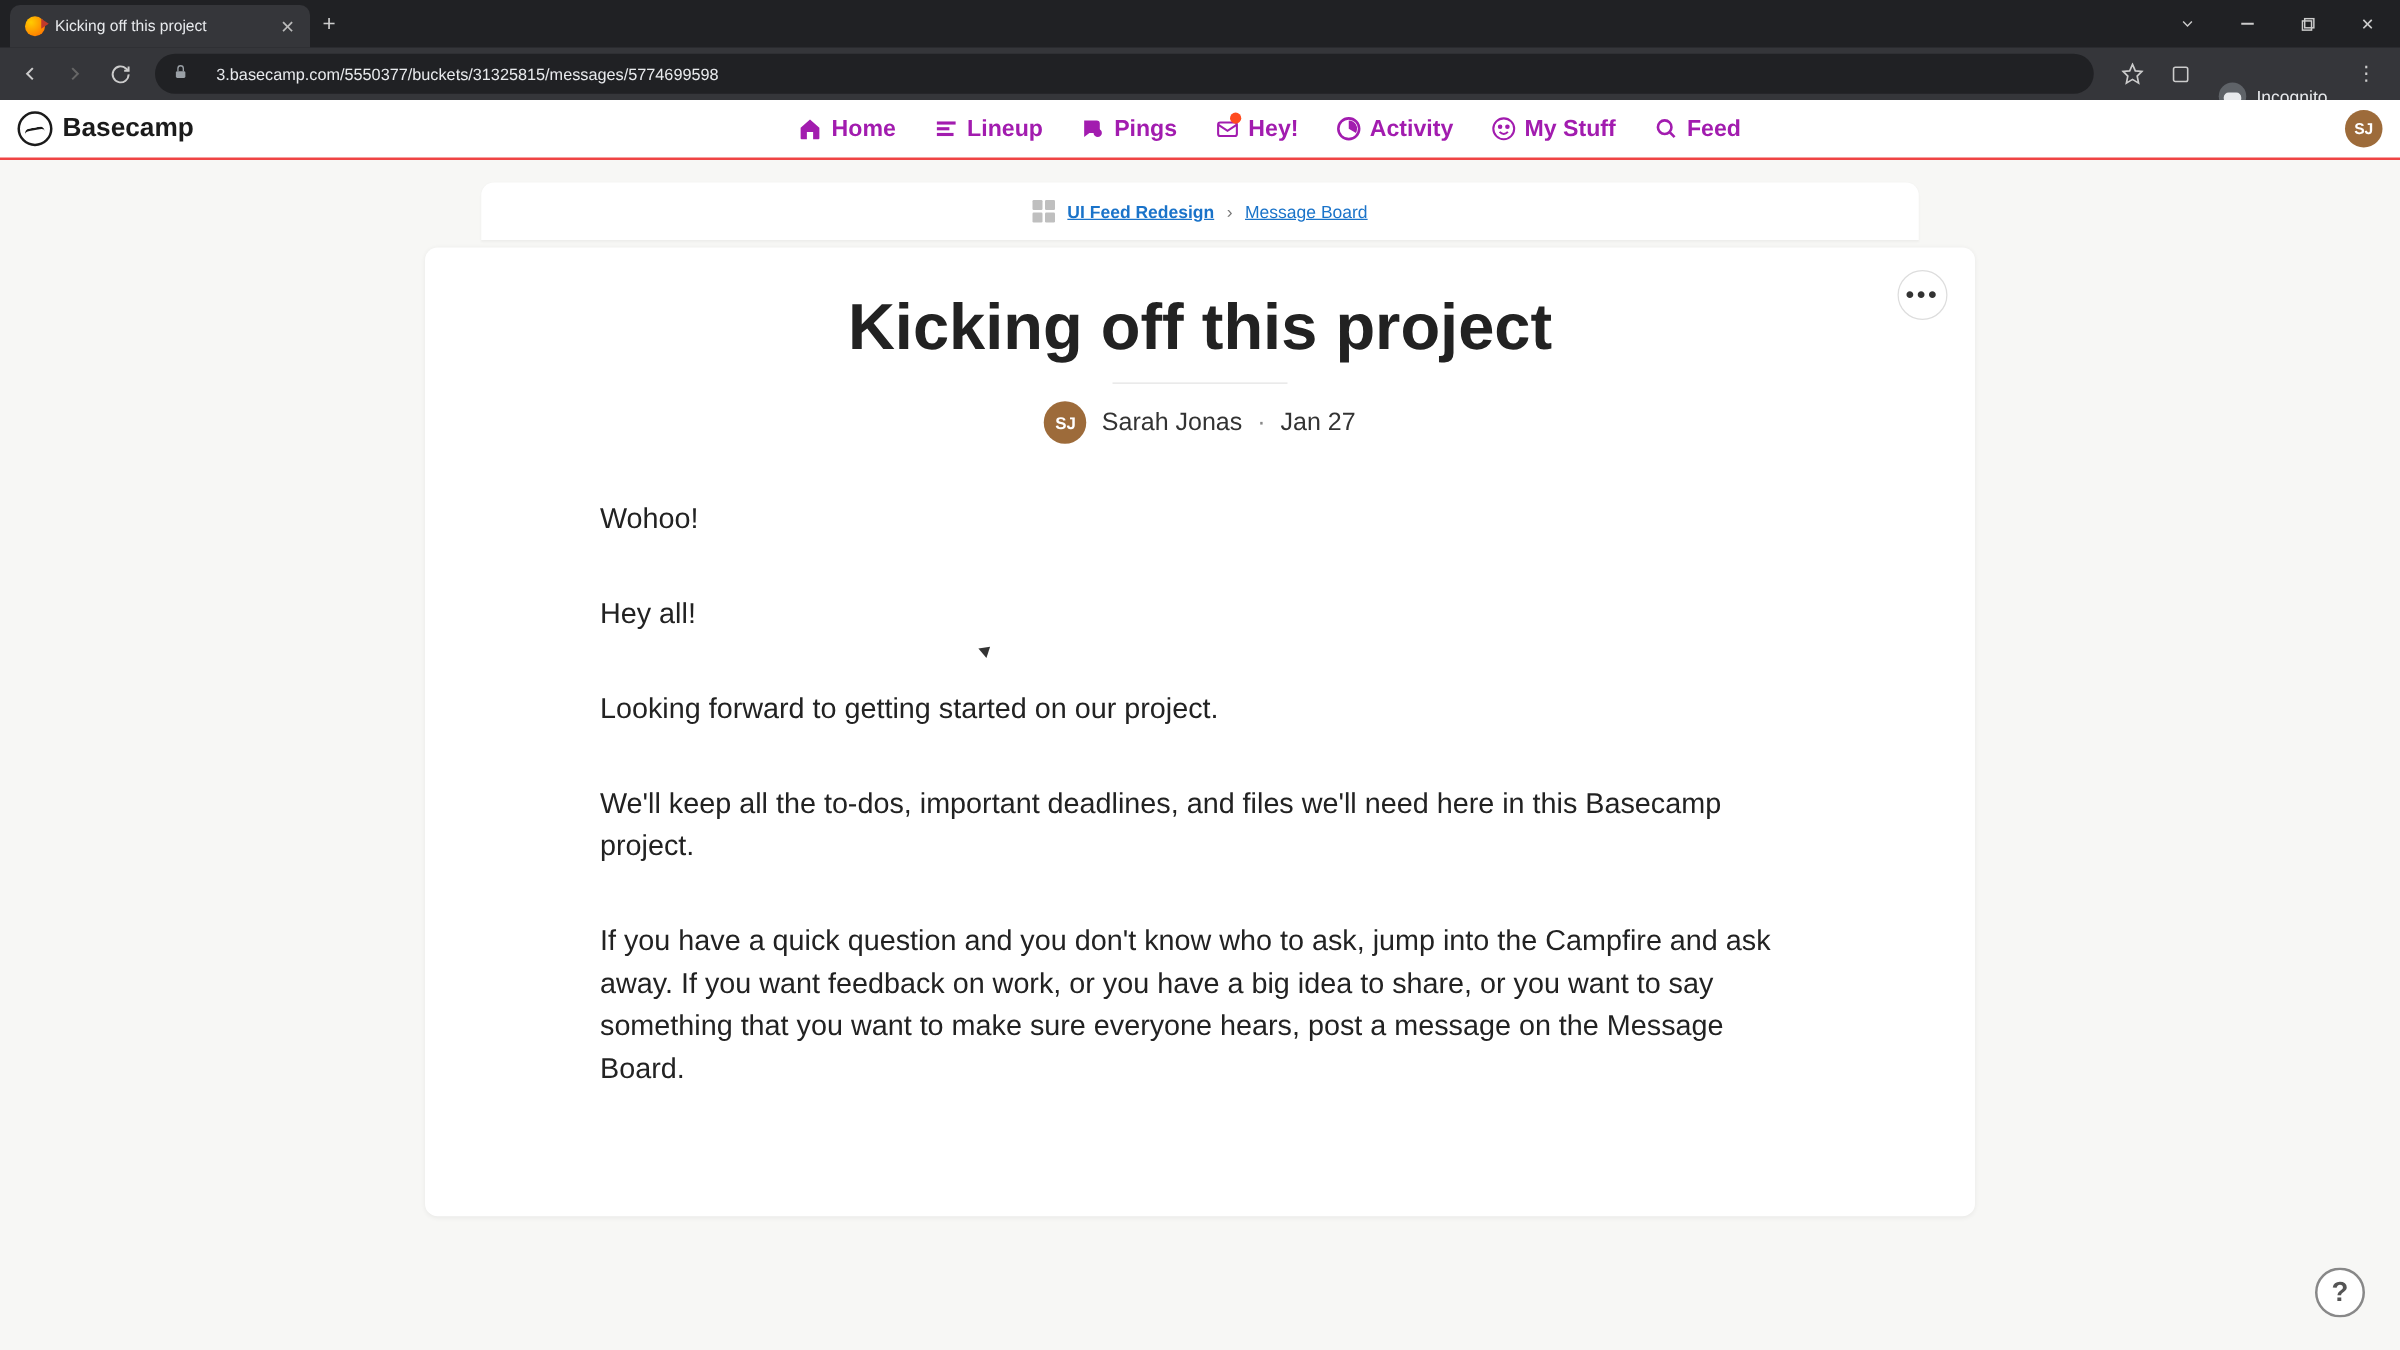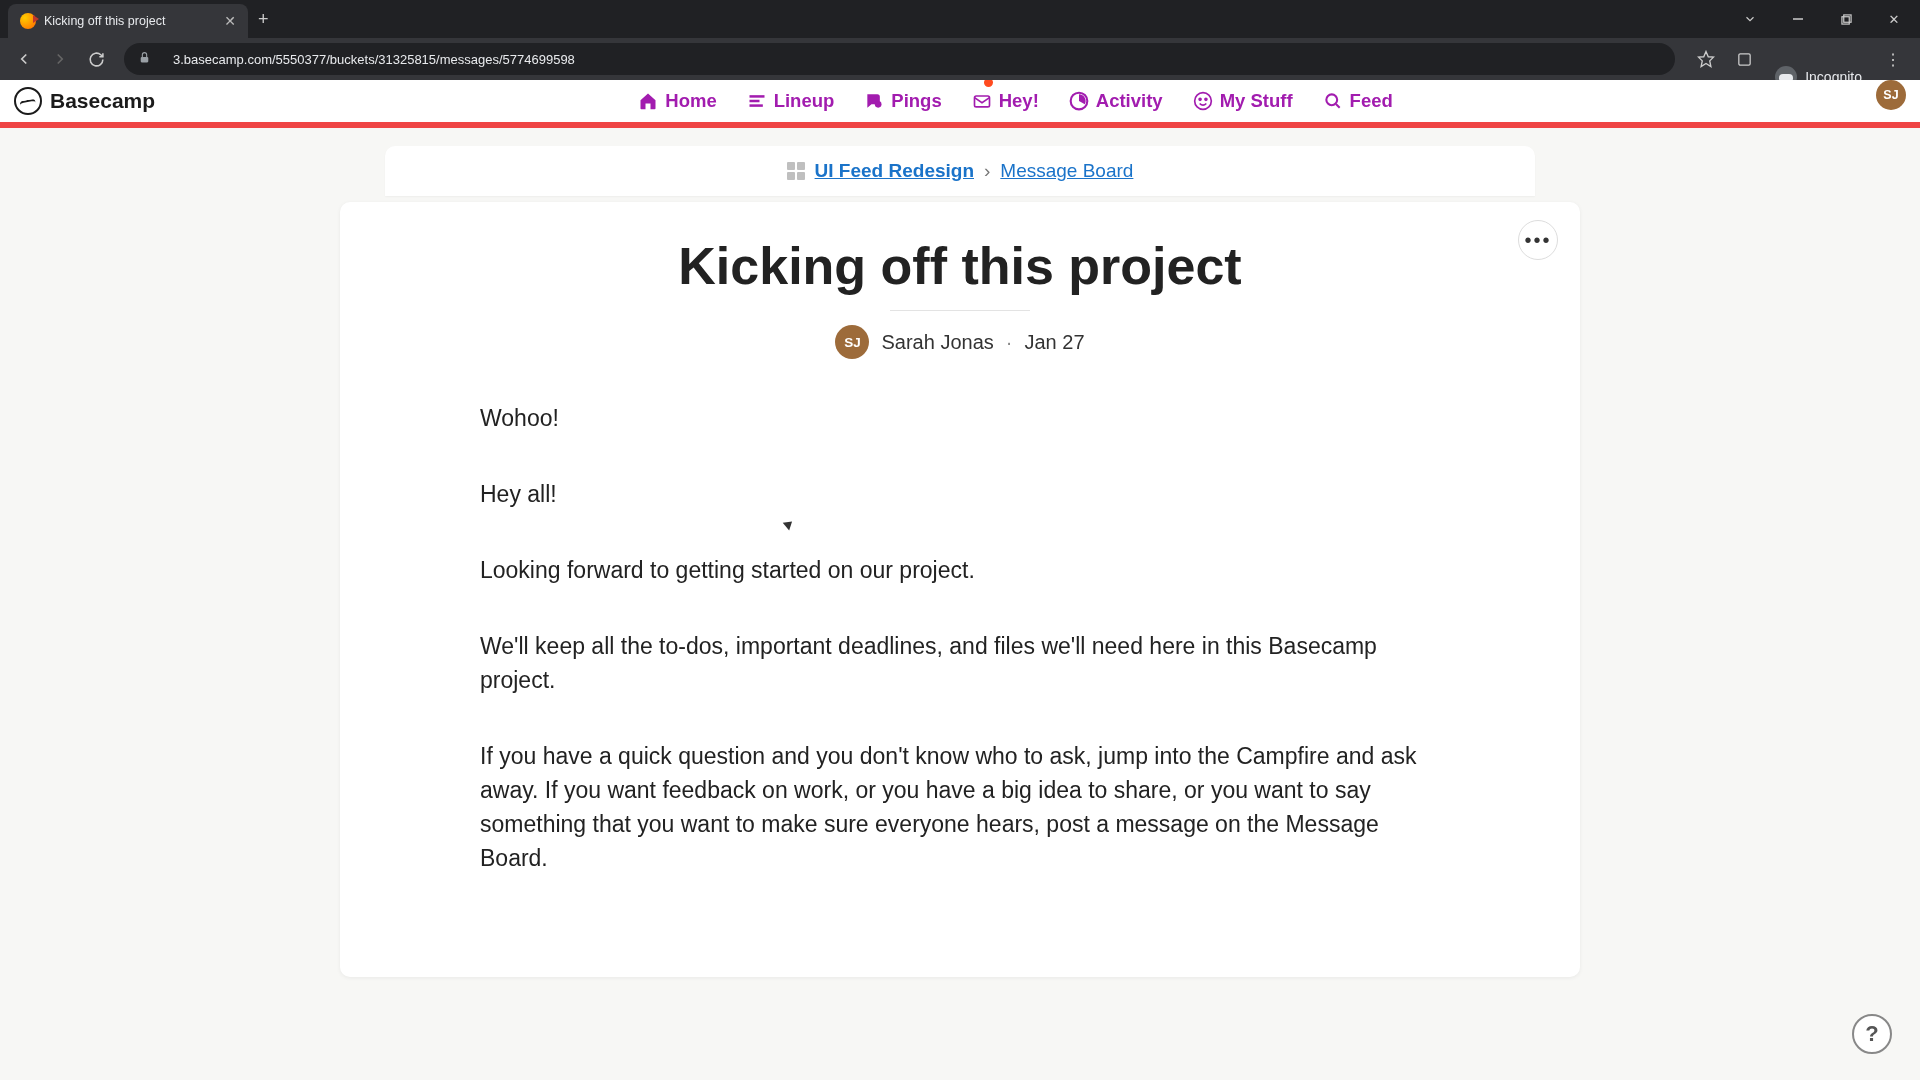--- a/index.html
+++ b/index.html
@@ -23,32 +23,32 @@
 .omnibox { flex: 1; display: flex; align-items: center; background: #202124; border-radius: 20px; height: 32px; padding: 0 14px; gap: 22px; color: #e8eaed; font-size: 13px; margin: 0 8px; }
 .omnibox .lock { color: #9aa0a6; font-size: 12px; }
 .right-icons { display: flex; align-items: center; gap: 8px; padding: 0 4px; }
 .right-icons .ic { width: 30px; height: 30px; display:flex; align-items:center; justify-content:center; color:#ccc; cursor:pointer; border-radius: 6px; }
 .incognito-badge { display:flex; align-items:center; gap:8px; color:#e8eaed; font-size: 14px; padding: 4px 8px; margin-top: 36px; }
 .incognito-icon { width: 22px; height: 22px; background: #5f6368; border-radius: 50%; display:flex; align-items:center; justify-content:center; }
 .incognito-icon::before { content:""; width:14px; height:7px; background:#e8eaed; border-radius: 4px 4px 2px 2px; }
 
 
 .app { background: #f7f7f5; height: calc(1080px - 80px); overflow-y: auto; position: relative; }
-.topnav { background: #fff; height: 48px; display:flex; padding: 0 14px; border-bottom: 6px solid #ef4444; }
+.topnav { background: #fff; height: 48px; display:flex; align-items:center; padding: 0 14px; border-bottom: 2px solid #ef4444; }
 .logo { display:flex; align-items:center; gap:8px; font-weight: 700; font-size: 21px; color:#1b1b1b; }
 .logo-mark { width: 28px; height: 28px; border: 2.5px solid #1b1b1b; border-radius: 50%; position: relative; }
 .logo-mark::after { content:""; position:absolute; left:4px; right:4px; top:11px; height:6px; border-top:2.5px solid #1b1b1b; border-radius: 4px 4px 0 0; transform: rotate(-10deg);}
 .nav-center { flex:1; display:flex; justify-content:center; gap: 30px; }
 .nav-item { display:flex; align-items:center; gap:7px; font-weight:700; font-size: 18.5px; color:#a21caf; cursor:pointer; position: relative; }
 .nav-item svg { width: 20px; height: 20px; }
 .hey-dot { width: 9px; height: 9px; background:#ff4b1f; border-radius:50%; position:absolute; top:-2px; left:12px; }
 .avatar-sm { width: 30px; height: 30px; border-radius:50%; background:#9d6b3a; color:#fff; display:flex; align-items:center; justify-content:center; font-size: 12.5px; font-weight:600; }
 
 
-.bc-card { background:#fff; border-radius: 10px 10px 0 0; margin: 18px auto 0; width: 1150px; padding: 14px 0; display:flex; justify-content:center; align-items:center; gap:10px; font-size: 19px; color:#444; box-shadow: 0 1px 2px rgba(0,0,0,0.04); }
+.bc-card { background:#fff; border-radius: 10px 10px 0 0; margin: 18px auto 0; width: 1150px; padding: 14px 0; display:flex; justify-content:center; align-items:center; gap:10px; font-size: 14px; color:#444; box-shadow: 0 1px 2px rgba(0,0,0,0.04); }
 .bc-grid { width:18px; height:18px; display:inline-grid; grid-template-columns: repeat(2,1fr); grid-template-rows: repeat(2,1fr); gap:2px;}
 .bc-grid span { background:#bfbfbf; border-radius:1px; }
 .bc-link { color:#1a73c9; text-decoration: underline; cursor:pointer; }
 .bc-link.bold { font-weight:700; }
 .bc-sep { color:#777; }
 
 
 .msg-card { background:#fff; border-radius: 10px; margin: 0 auto 80px; width: 1240px; padding: 30px 140px 60px; box-shadow: 0 1px 4px rgba(0,0,0,0.06); position: relative; margin-top: 6px; }
 .more-btn { position:absolute; top: 18px; right: 22px; width: 40px; height: 40px; border:1px solid #ddd; border-radius:50%; display:flex; align-items:center; justify-content:center; font-size:20px; color:#333; cursor:pointer; letter-spacing:2px;}
 .badge { display:flex; align-items:center; justify-content:center; gap:8px; color:#555; font-size: 17px; letter-spacing: 1px; }

